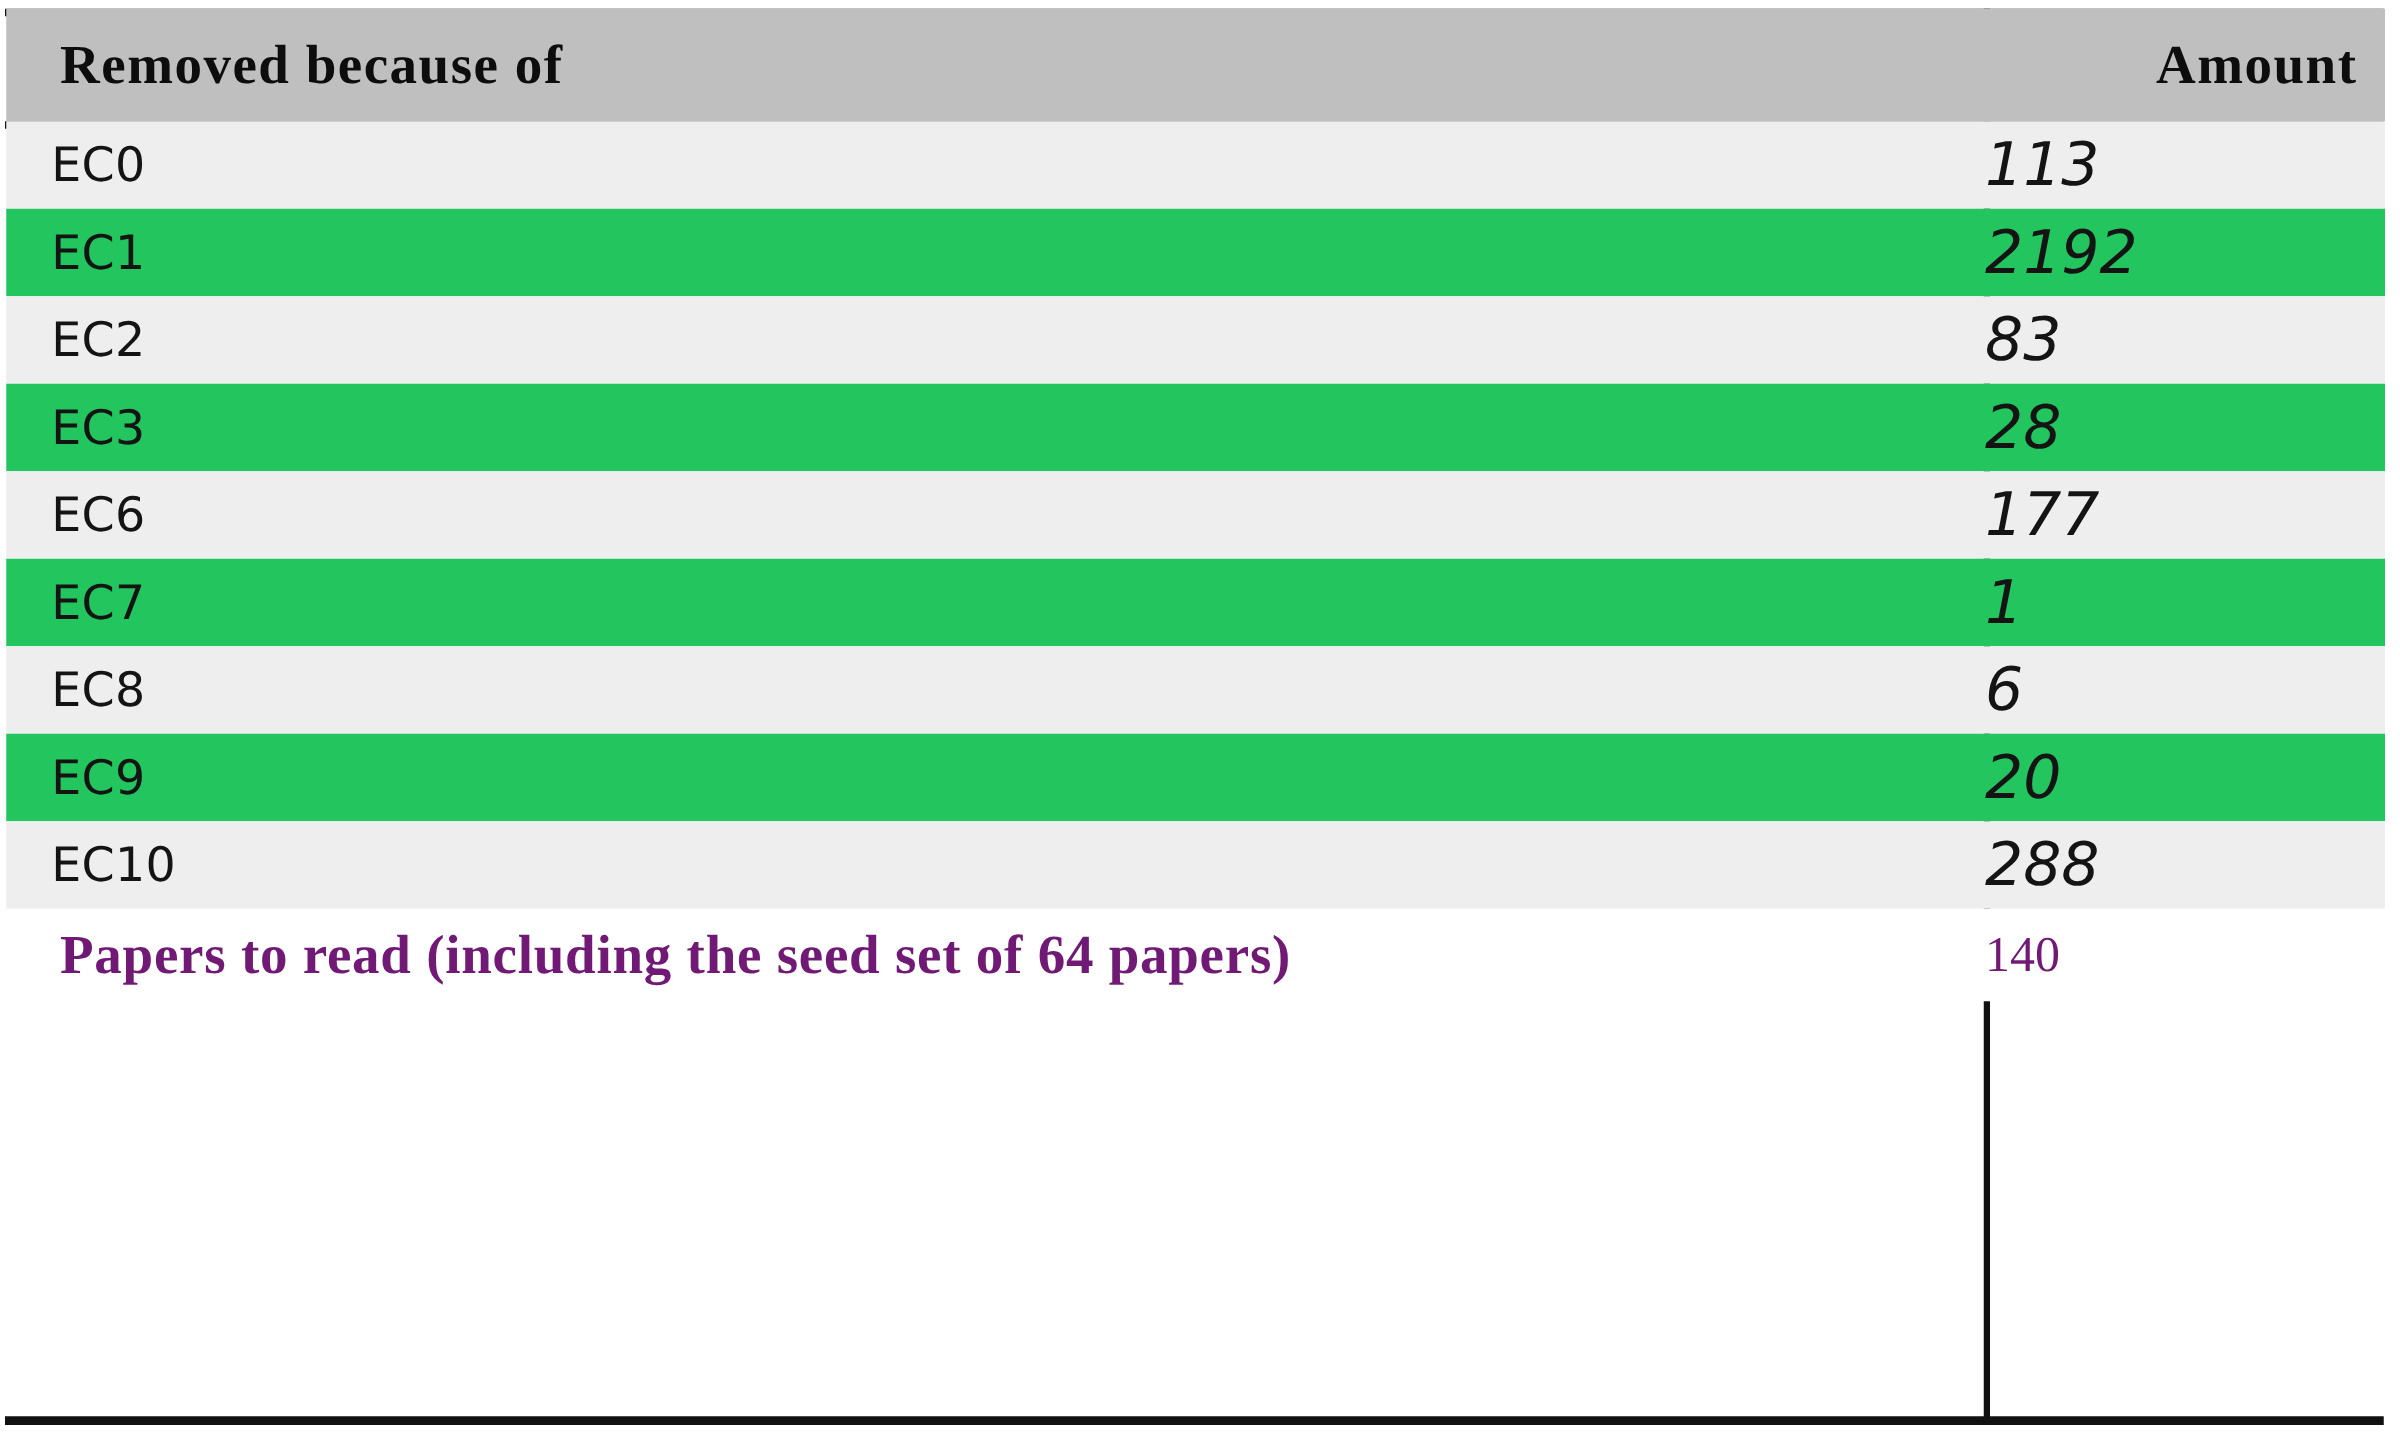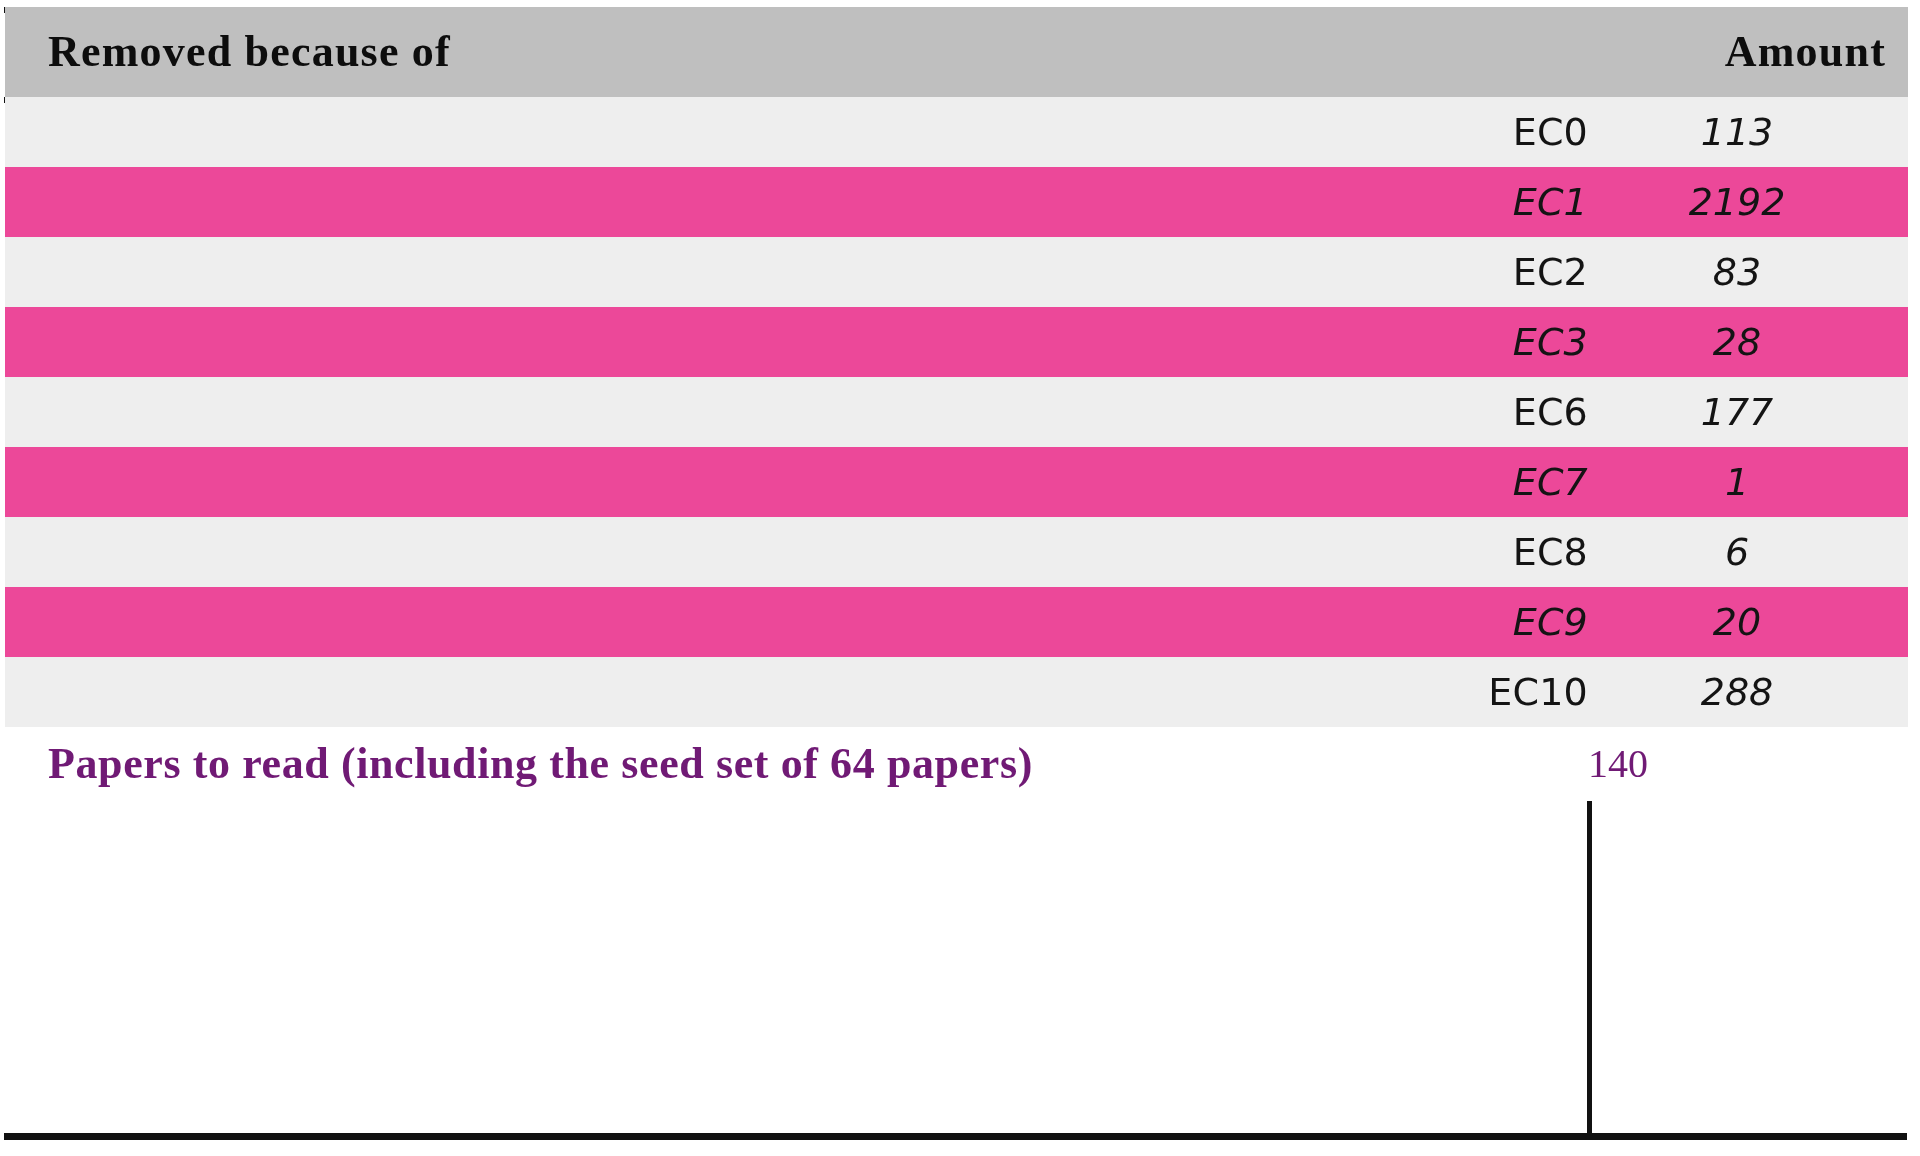--- a/index.html
+++ b/index.html
@@ -83,36 +83,36 @@
     text-align: right;
     padding-right: 22px !important;
   }
 
   
   .body-row td {
     height: 70px;
     color: #141414;
   }
   .body-row.odd td { background: #eeeeee; }
-  .body-row.even td { background: #ec4899; font-style: italic; }
+  .body-row.even td { background: #22c55e; }
 
   .cell-label {
-    text-align: right;
+    text-align: left;
     padding-left: 36px !important;
     font-family: "DejaVu Sans", sans-serif;
     font-size: 38px;
     font-weight: normal;
     letter-spacing: 0.2px;
   }
   .cell-amount {
-    text-align: center;
+    text-align: left;
     padding-right: 22px !important;
     font-family: "DejaVu Sans", sans-serif;
     font-style: italic;
-    font-size: 38px;
+    font-size: 48px;
     font-weight: normal;
   }
 
   
   .sum-row td {
     height: 74px;
     background: #ffffff;
     color: #701a75;
   }
   .sum-label {

